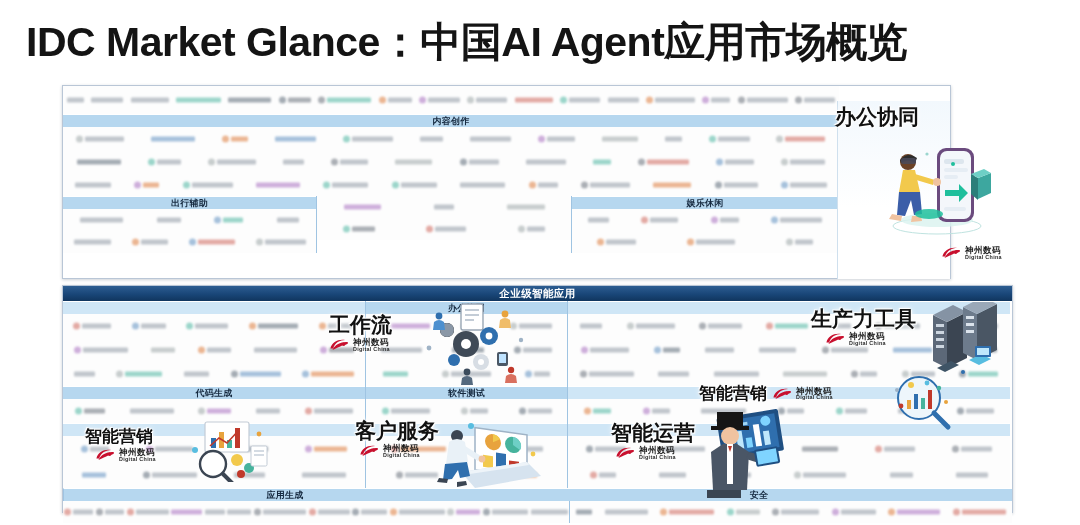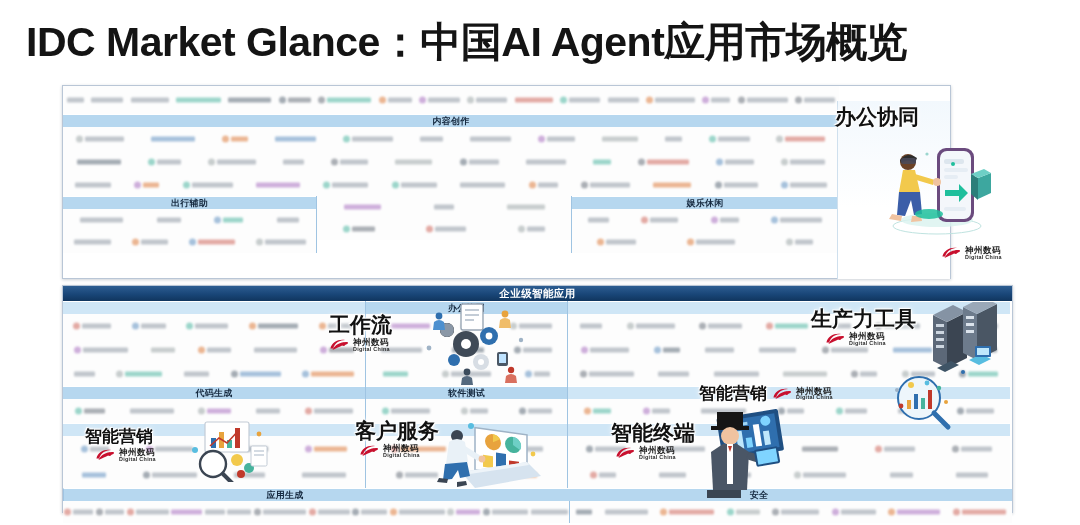--- a/index.html
+++ b/index.html
@@ -1129,21 +1129,21 @@
       <path d="M30 34 l16 10 l-3 5 l-16 -10 z" fill="#e9f1f7"></path>
       <circle cx="47" cy="47" r="3.4" fill="#f0c3a0"></circle>
       <path d="M10 52 l22 -2 l3 14 l-10 2 l-2 -8 l-6 9 l-9 1 z" fill="#2f6fae"></path>
       <path d="M4 66 l9 1 l-1 4 l-10 -1 z" fill="#3b4552"></path>
       <path d="M22 70 l9 -1 l1 4 l-10 2 z" fill="#3b4552"></path>
       <circle cx="36" cy="14" r="3" fill="#58bde0"></circle>
       <circle cx="98" cy="42" r="2.4" fill="#f2c94c"></circle>
     </svg>
 
     <div class="callout" style="left:548px;top:136px;">
-      <div class="callout-title big">智能终端</div>
+      <div class="callout-title big">智能运营</div>
       <div class="dc-logo" style="margin-left:4px;">
         <svg class="dc-swoosh" viewBox="0 0 30 20">
           <path d="M2 15 C4 6, 14 1, 23 3 C16 3, 8 7, 6 15 Z" fill="#c8102e"></path>
           <path d="M5 17 C9 9, 18 5, 27 6 C28 10, 22 9, 16 12 C11 14, 8 16, 5 17 Z" fill="#c8102e"></path>
           <circle cx="21" cy="9" r="2.4" fill="#c8102e"></circle>
         </svg>
         <div class="dc-text">
           <div class="dc-cn">神州数码</div>
           <div class="dc-en">Digital China</div>
         </div>

